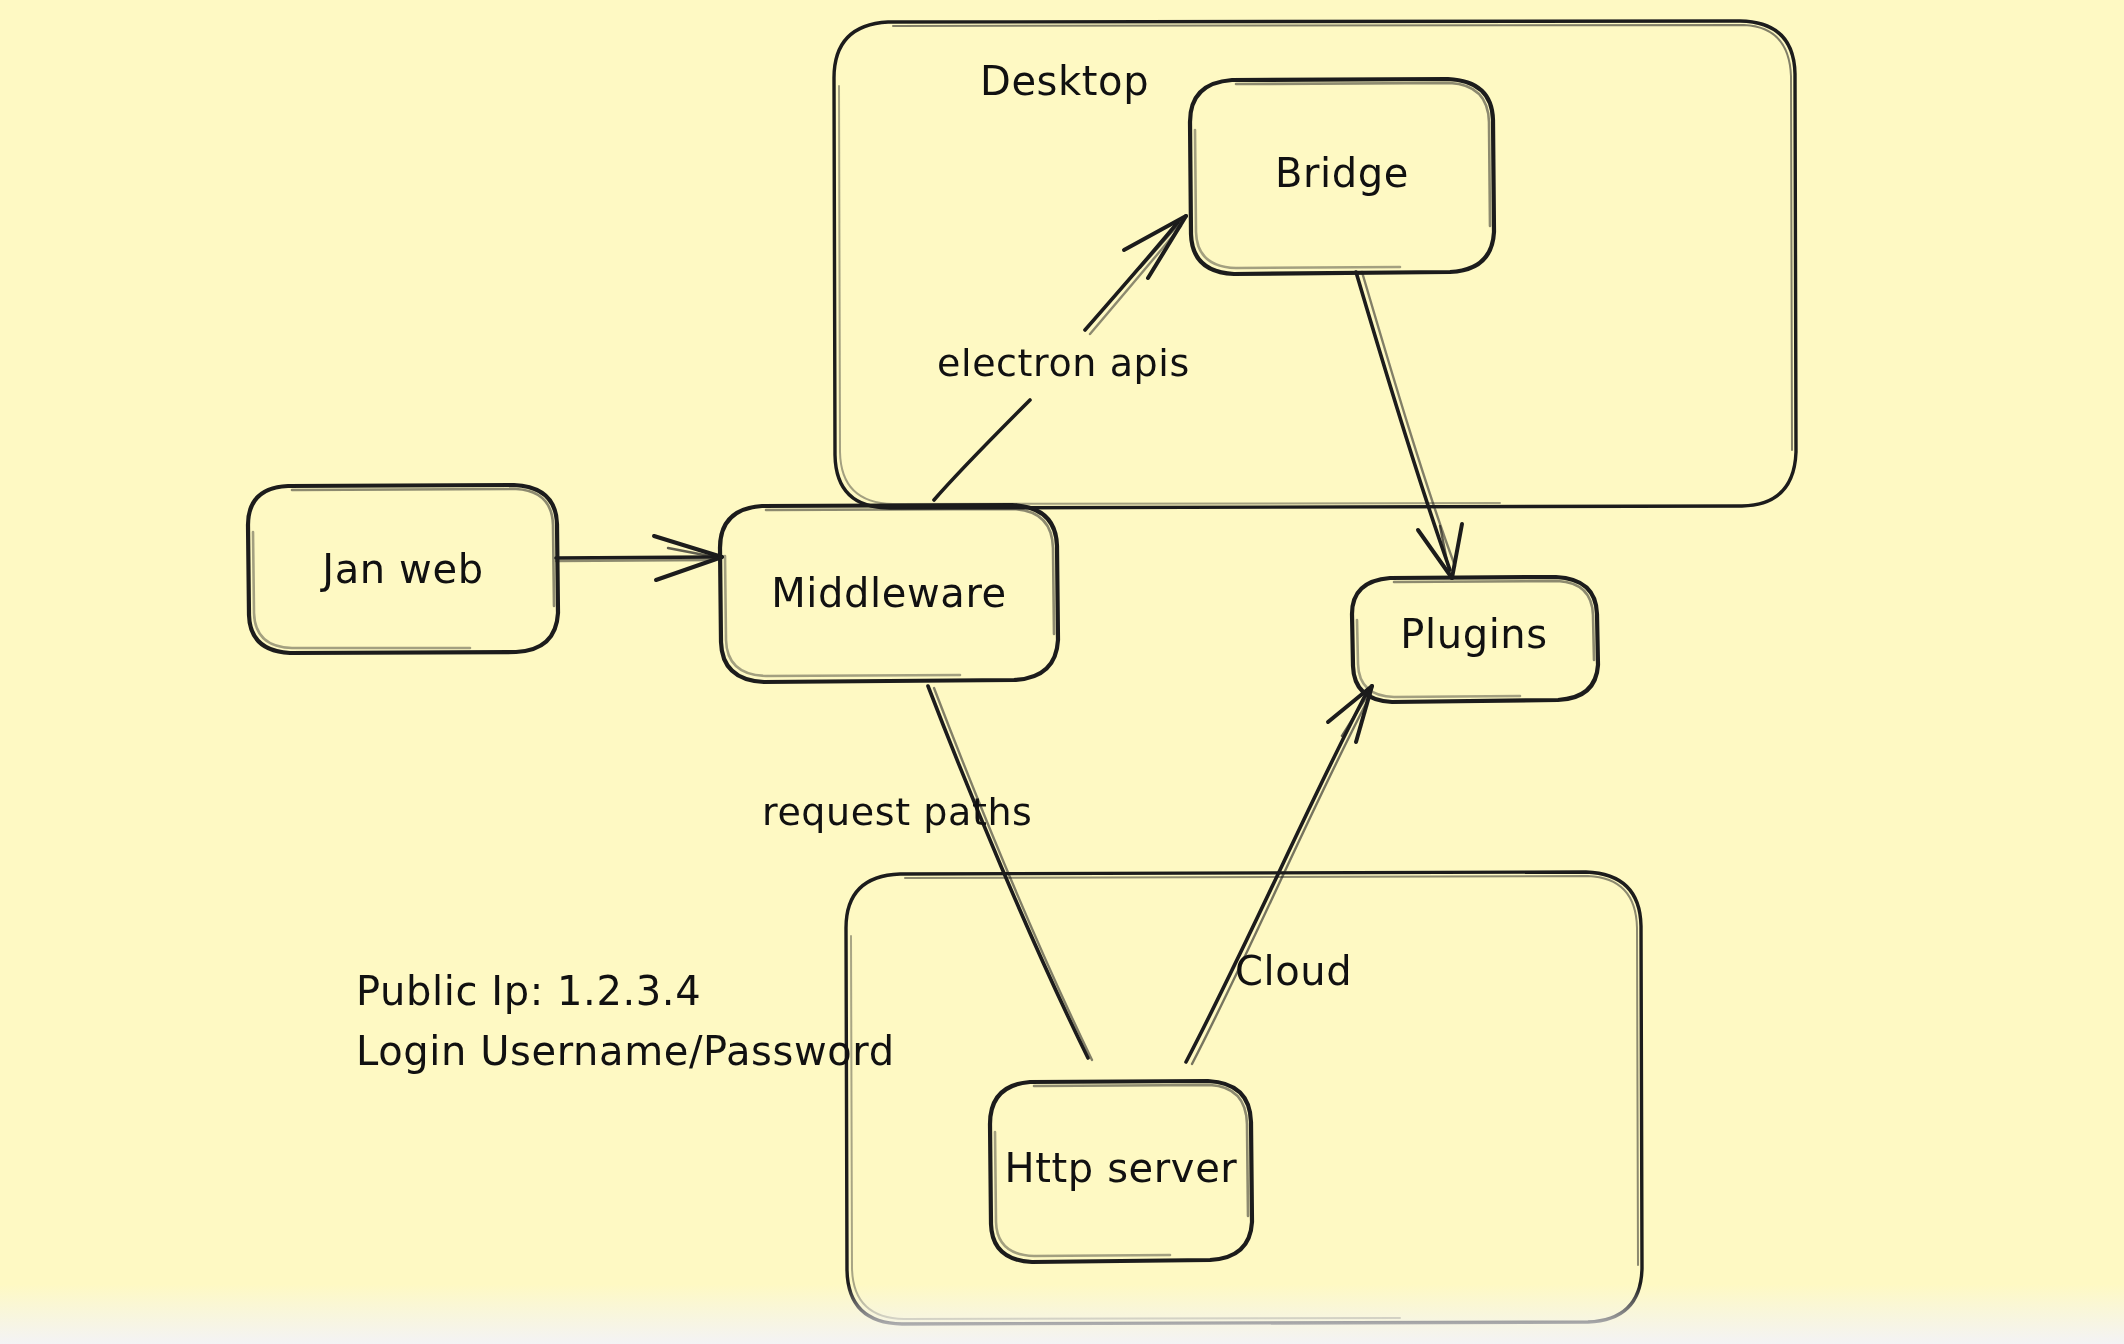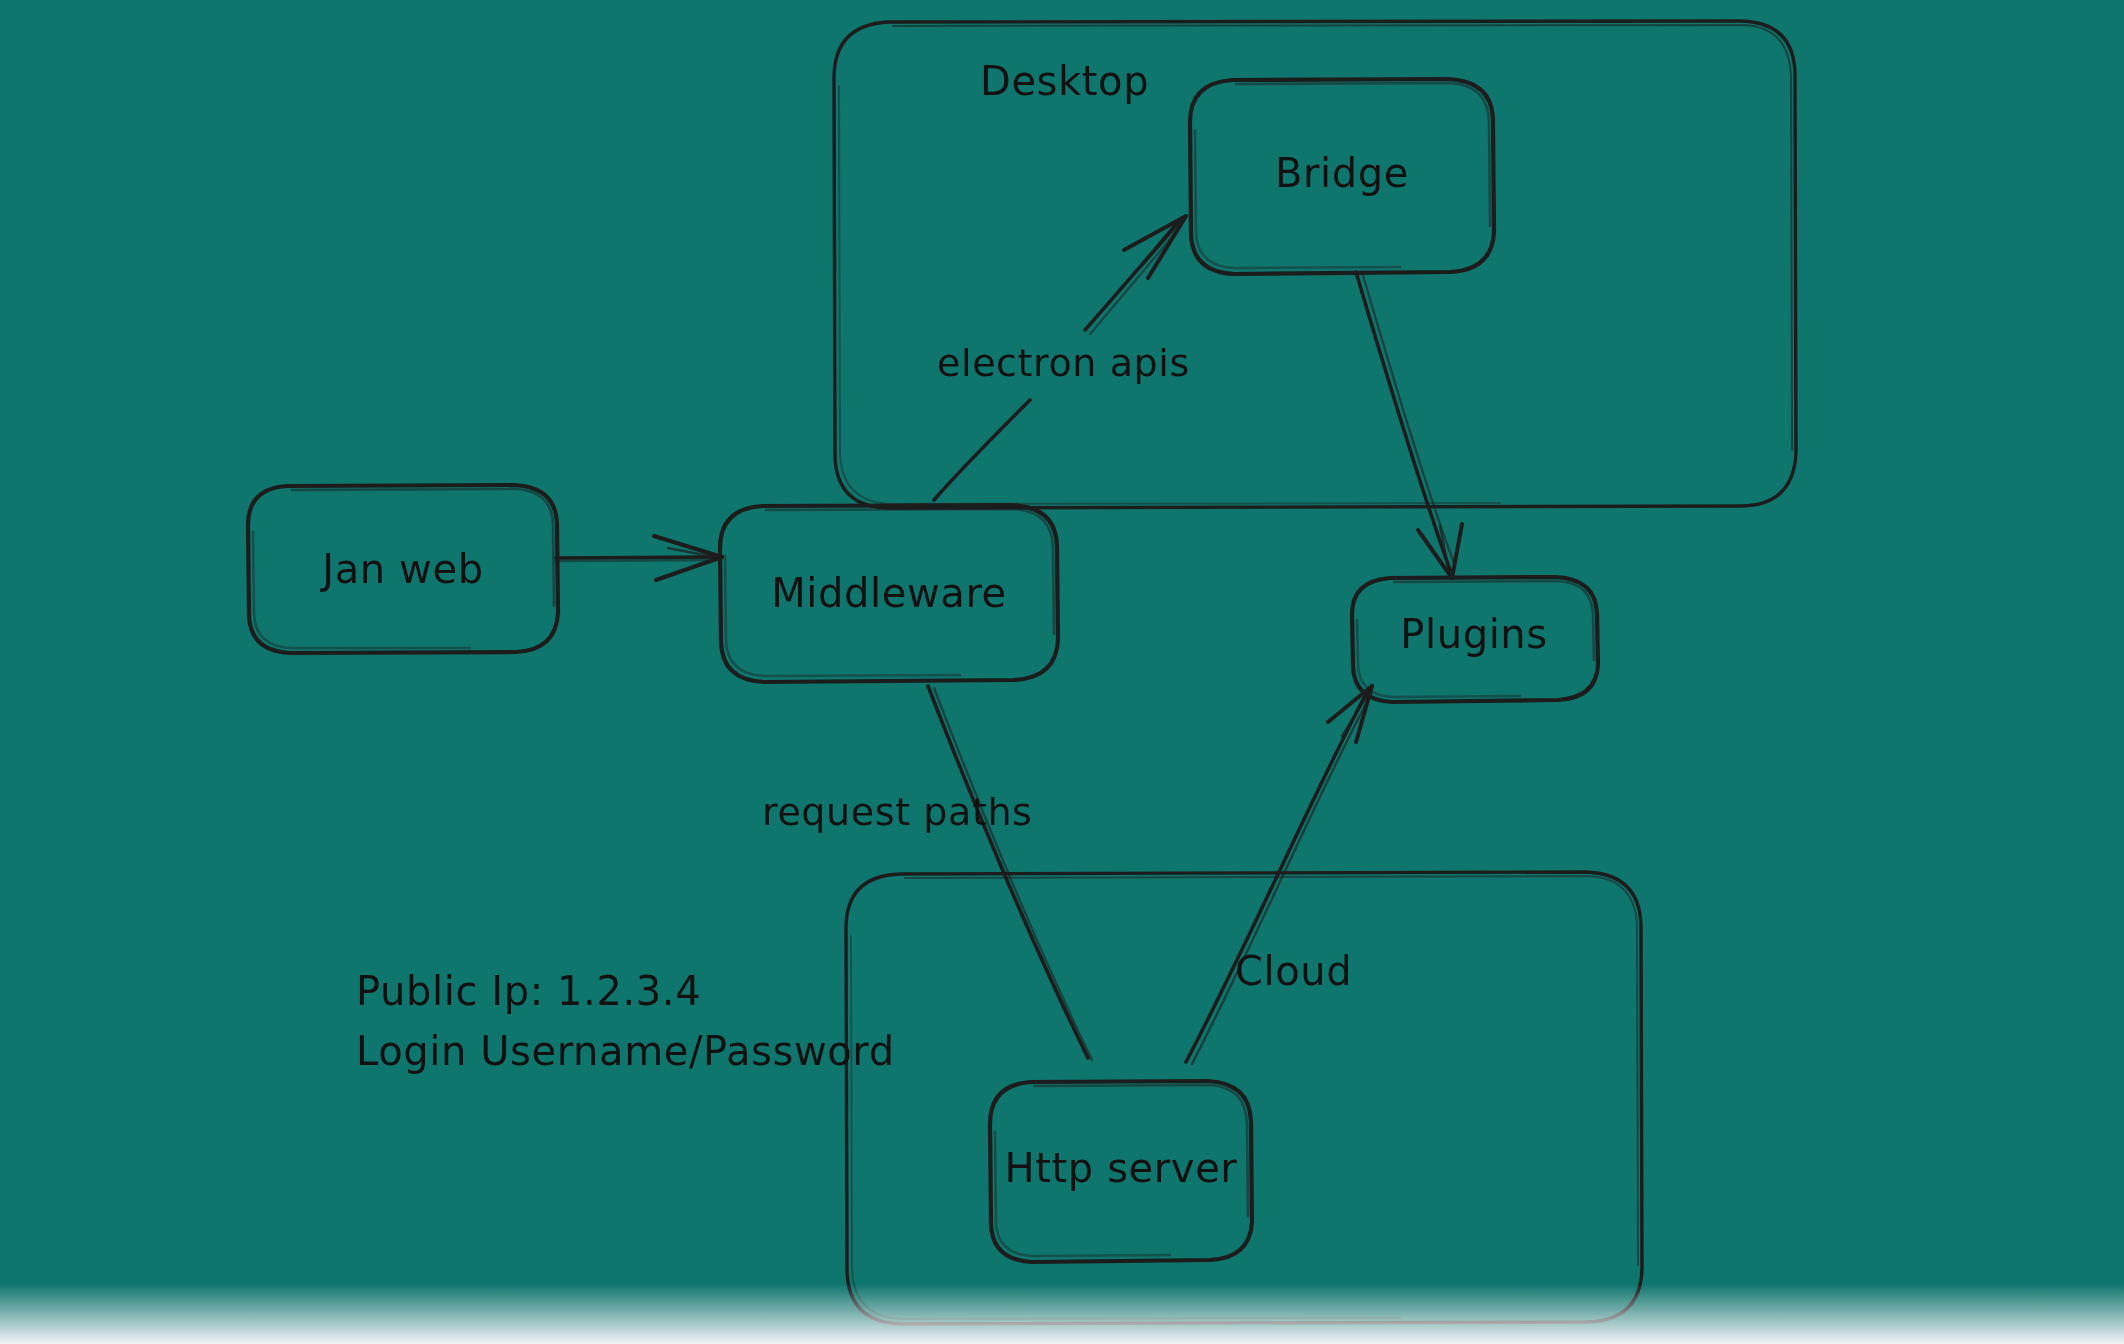--- a/index.html
+++ b/index.html
@@ -4,21 +4,21 @@
 <style>
   html, body {
     margin: 0;
     padding: 0;
     background: #ffffff;
   }
   #canvas {
     position: relative;
     width: 2124px;
     height: 1344px;
-    background: #0f766e;
+    background: #fef9c3;
     overflow: hidden;
     font-family: "DejaVu Sans", sans-serif;
   }
   #bottom-fade {
     position: absolute;
     left: 0;
     bottom: 0;
     width: 100%;
     height: 60px;
     background: linear-gradient(to bottom, rgba(255,255,255,0) 0%, rgba(243,243,245,1) 100%);

